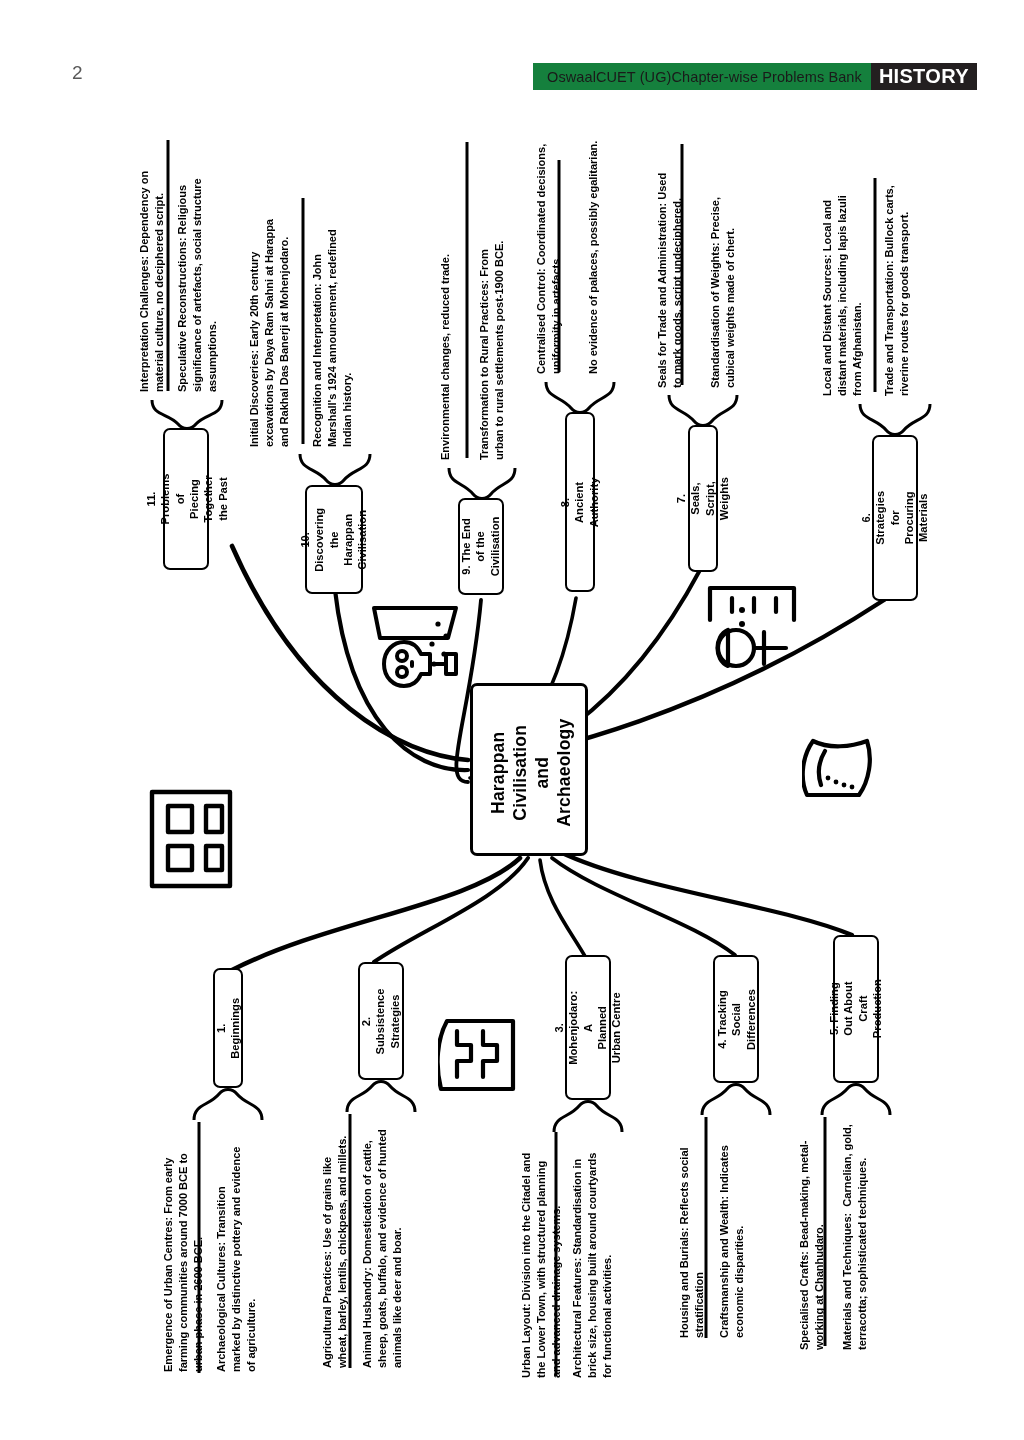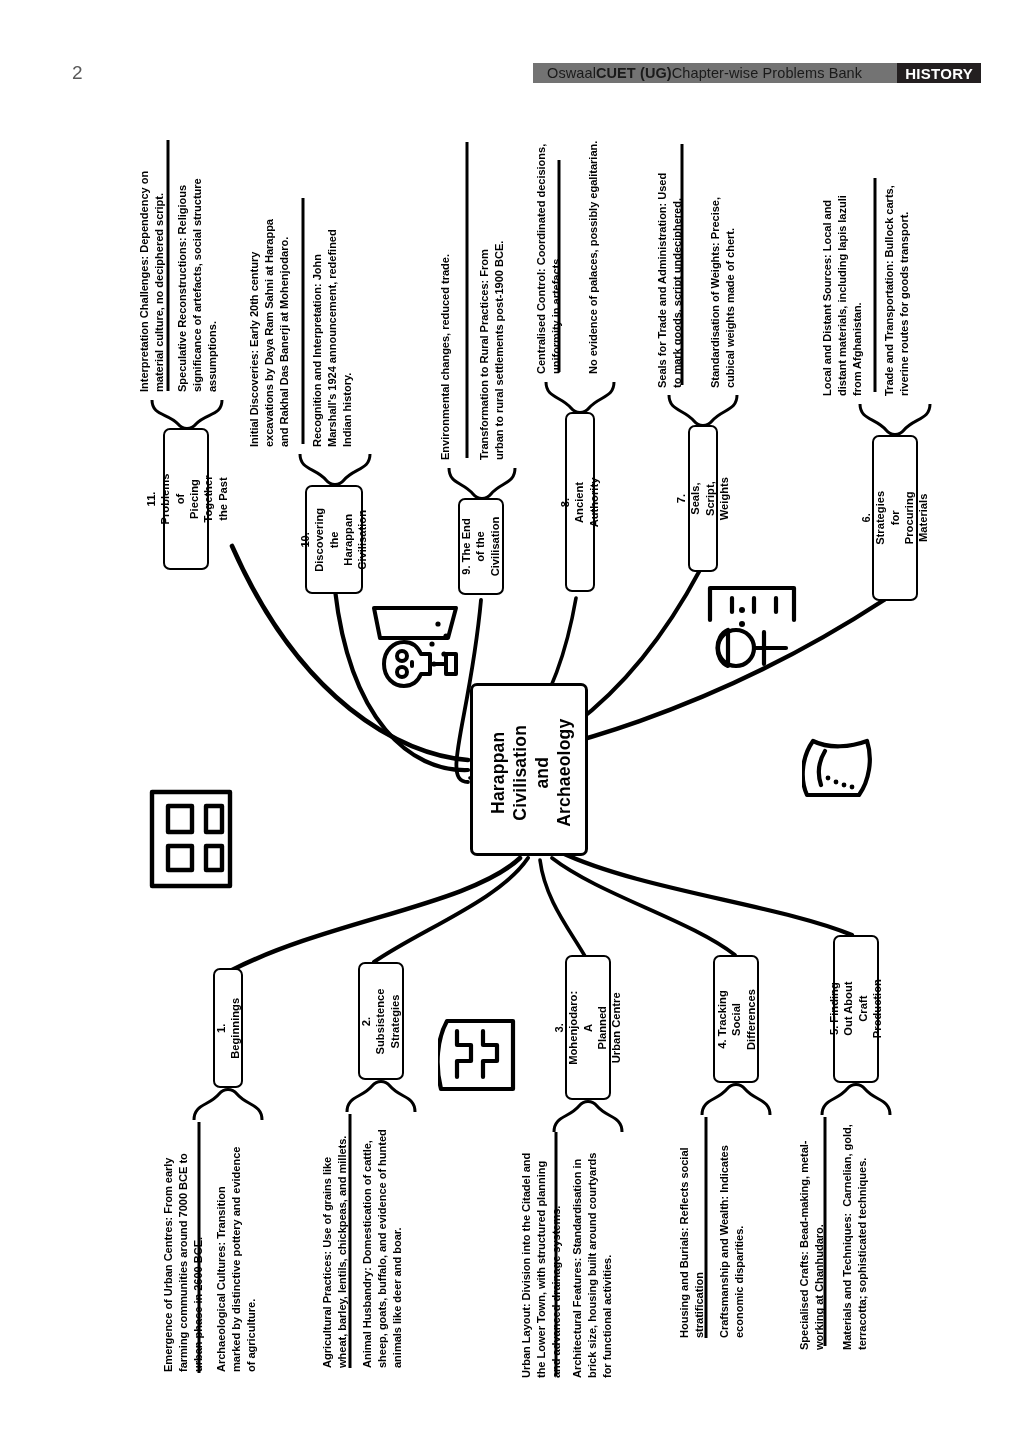--- a/index.html
+++ b/index.html
@@ -20,42 +20,41 @@
   #page-number {
     position: absolute;
     left: 72px; top: 62px;
     font-size: 19px;
     color: #595959;
     font-family: "Liberation Sans", sans-serif;
   }
   #header-bar {
     position: absolute;
     left: 533px; top: 63px;
-    height: 20px;
+    height: 27px;
     display: flex;
     align-items: stretch;
-    background: #737373;
-    gap: 26px;
+    background: #15803d;
   }
   #header-text {
     display: flex;
     align-items: center;
     padding: 0 9px 0 14px;
     font-size: 14.5px;
     color: #1a1a1a;
     white-space: nowrap;
     letter-spacing: 0.1px;
   }
-  #header-text b { font-weight: bold; text-align: right; }
+  #header-text b { font-weight: normal; text-align: right; }
   #header-subject {
     display: flex;
     align-items: center;
     background: #231f20;
     color: #ffffff;
-    font-size: 15px;
+    font-size: 20px;
     font-weight: bold;
     padding: 8px 8px;
     letter-spacing: 0.3px;
   }
 
   
   #map {
     position: absolute;
     left: 0; top: 0;
     width: 1024px;

